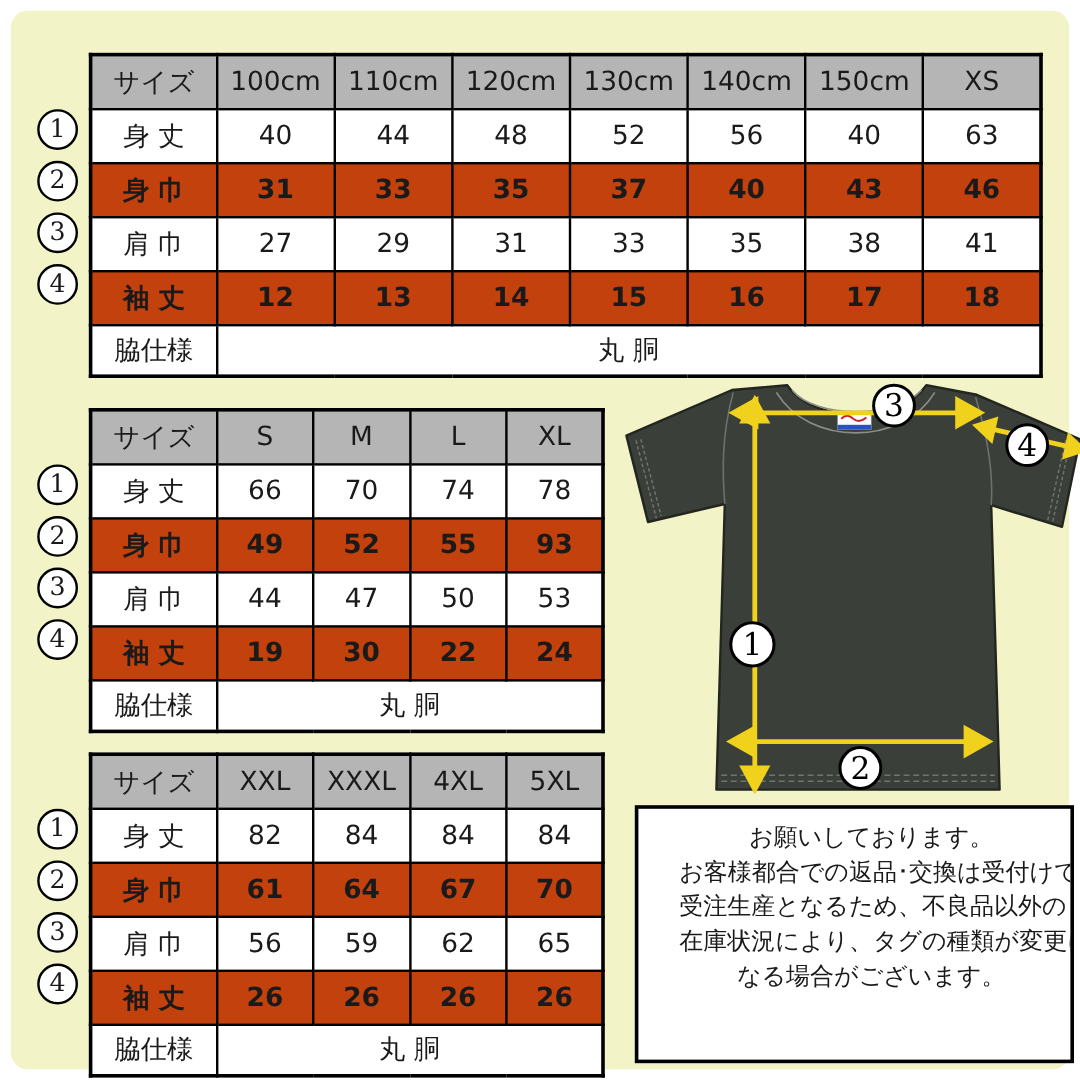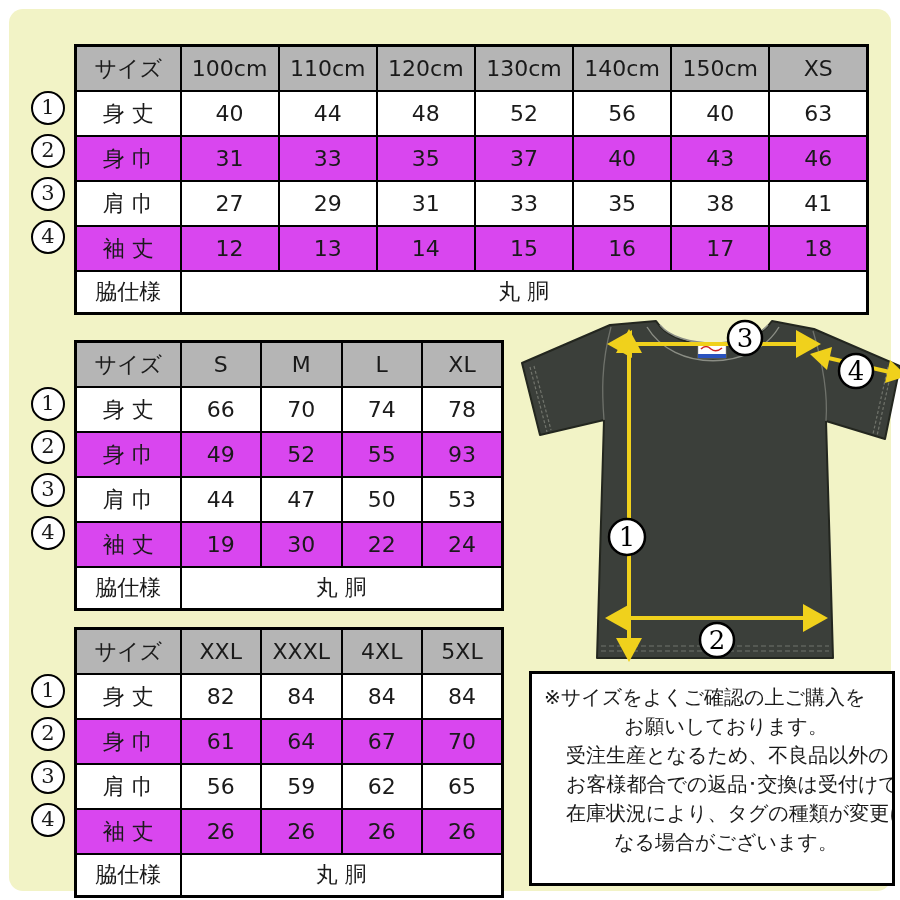--- a/index.html
+++ b/index.html
@@ -11,21 +11,21 @@
   
   .tbl{position:absolute;}
   #table-kids{left:65px;top:35px;width:795px;}
   #table-adult{left:65px;top:331px;width:430px;}
   #table-big{left:65px;top:618px;width:430px;}
   .tbl table{border-collapse:collapse;table-layout:fixed;width:100%;
              border:3px solid #000;background:#ffffff;}
   .tbl th,.tbl td{border:2px solid #000;height:43px;padding:0;text-align:center;
                   vertical-align:middle;font-weight:400;font-size:22px;background:#ffffff;}
   .tbl tr.header th{background:#b5b5b5;}
-  .tbl tr.alt td{background:#d946ef;}
+  .tbl tr.alt td{background:#c2410c;font-weight:bold;}
   .tbl tr.footer td{height:40px;}
   .tbl col.label-col{width:105px;}
 
   
   .mk{position:absolute;left:22px;width:34px;height:34px;border:2px solid #000;
       border-radius:50%;background:#ffffff;box-sizing:border-box;
       font-family:"DejaVu Serif","Liberation Serif",serif;font-size:21px;
       line-height:29px;text-align:center;}
 
   
@@ -293,22 +293,21 @@
         <circle cx="113" cy="218" r="18" fill="#ffffff" stroke="#000000" stroke-width="2.5"></circle>
         <text class="marker-num" x="113" y="227" text-anchor="middle">1</text>
       </g>
       <g>
         <circle cx="203" cy="321" r="17" fill="#ffffff" stroke="#000000" stroke-width="2.5"></circle>
         <text class="marker-num" x="203" y="330" text-anchor="middle">2</text>
       </g>
     </svg>
 
     <div class="notice">
-      <div class="nline">※サイズをよくご確認の上ご購入を</div>
       <div class="nline indent">お願いしております。</div>
+      <div class="nline indent">お客様都合での返品･交換は受付けて</div>
       <div class="nline indent">受注生産となるため、不良品以外の</div>
-      <div class="nline indent">お客様都合での返品･交換は受付けて</div>
       <div class="nline indent">在庫状況により、タグの種類が変更に</div>
       <div class="nline indent">なる場合がございます。</div>
     </div>
 
   </div>
 </div>
 
 </body></html>

